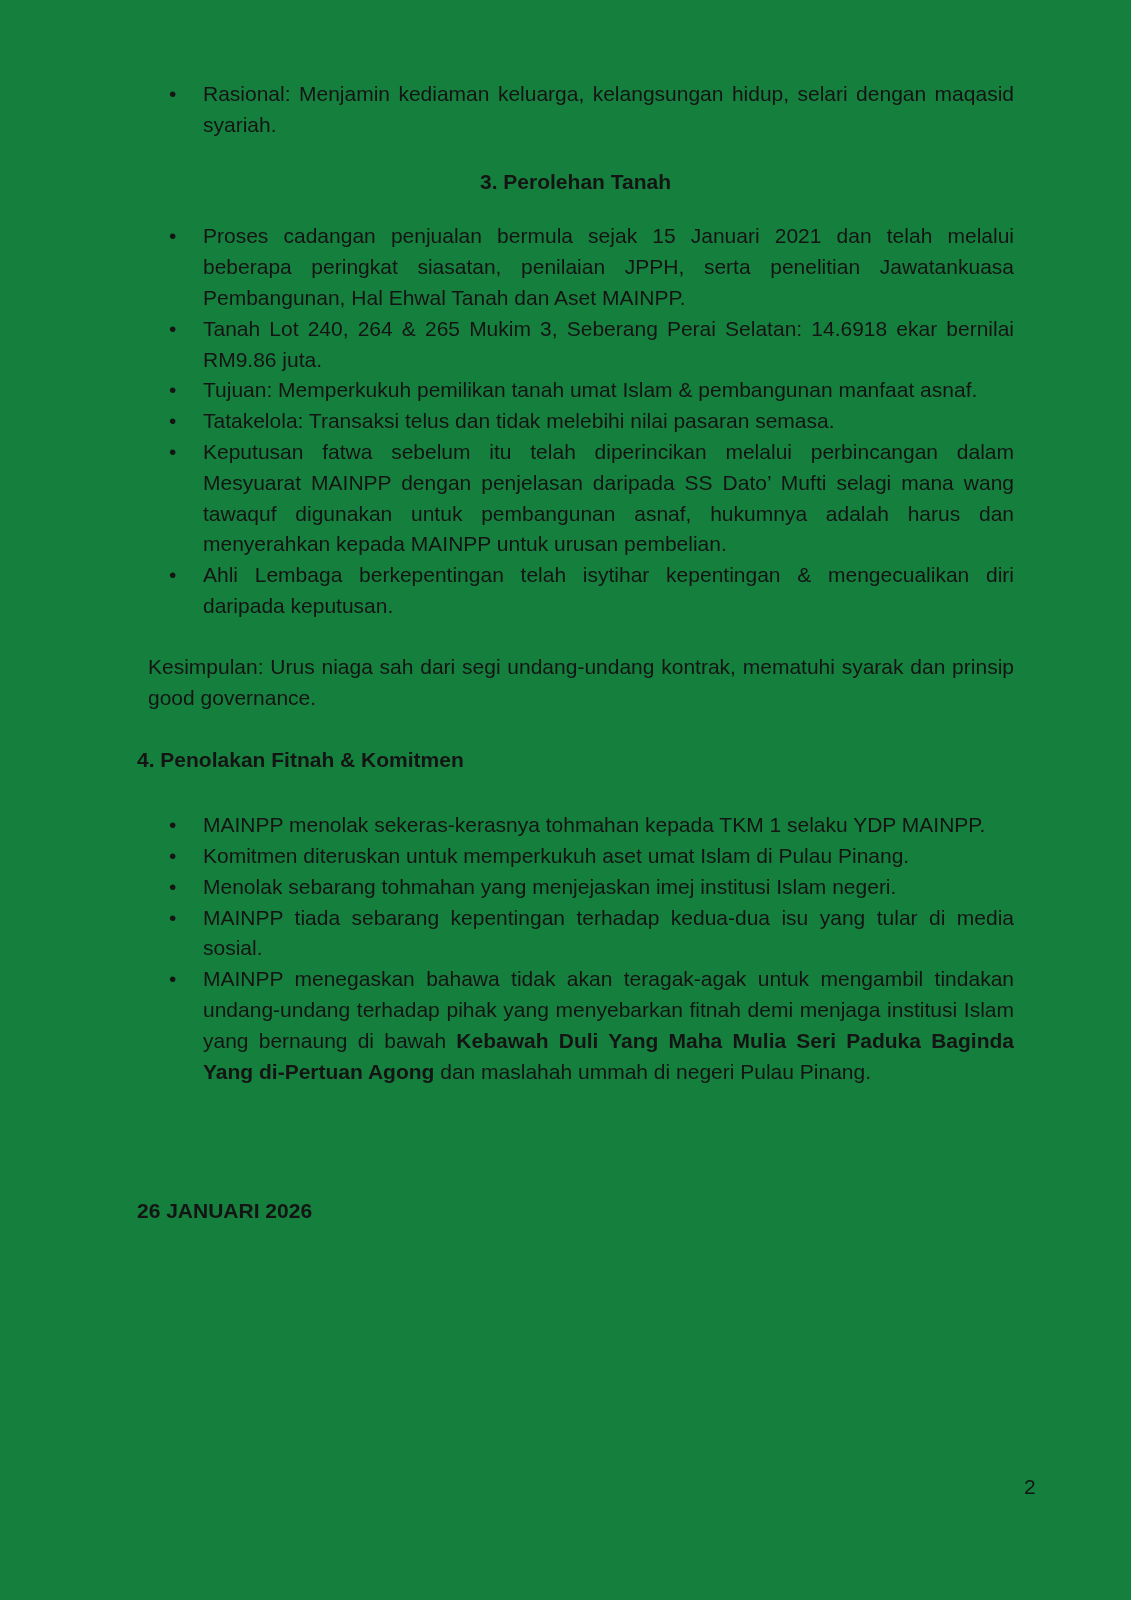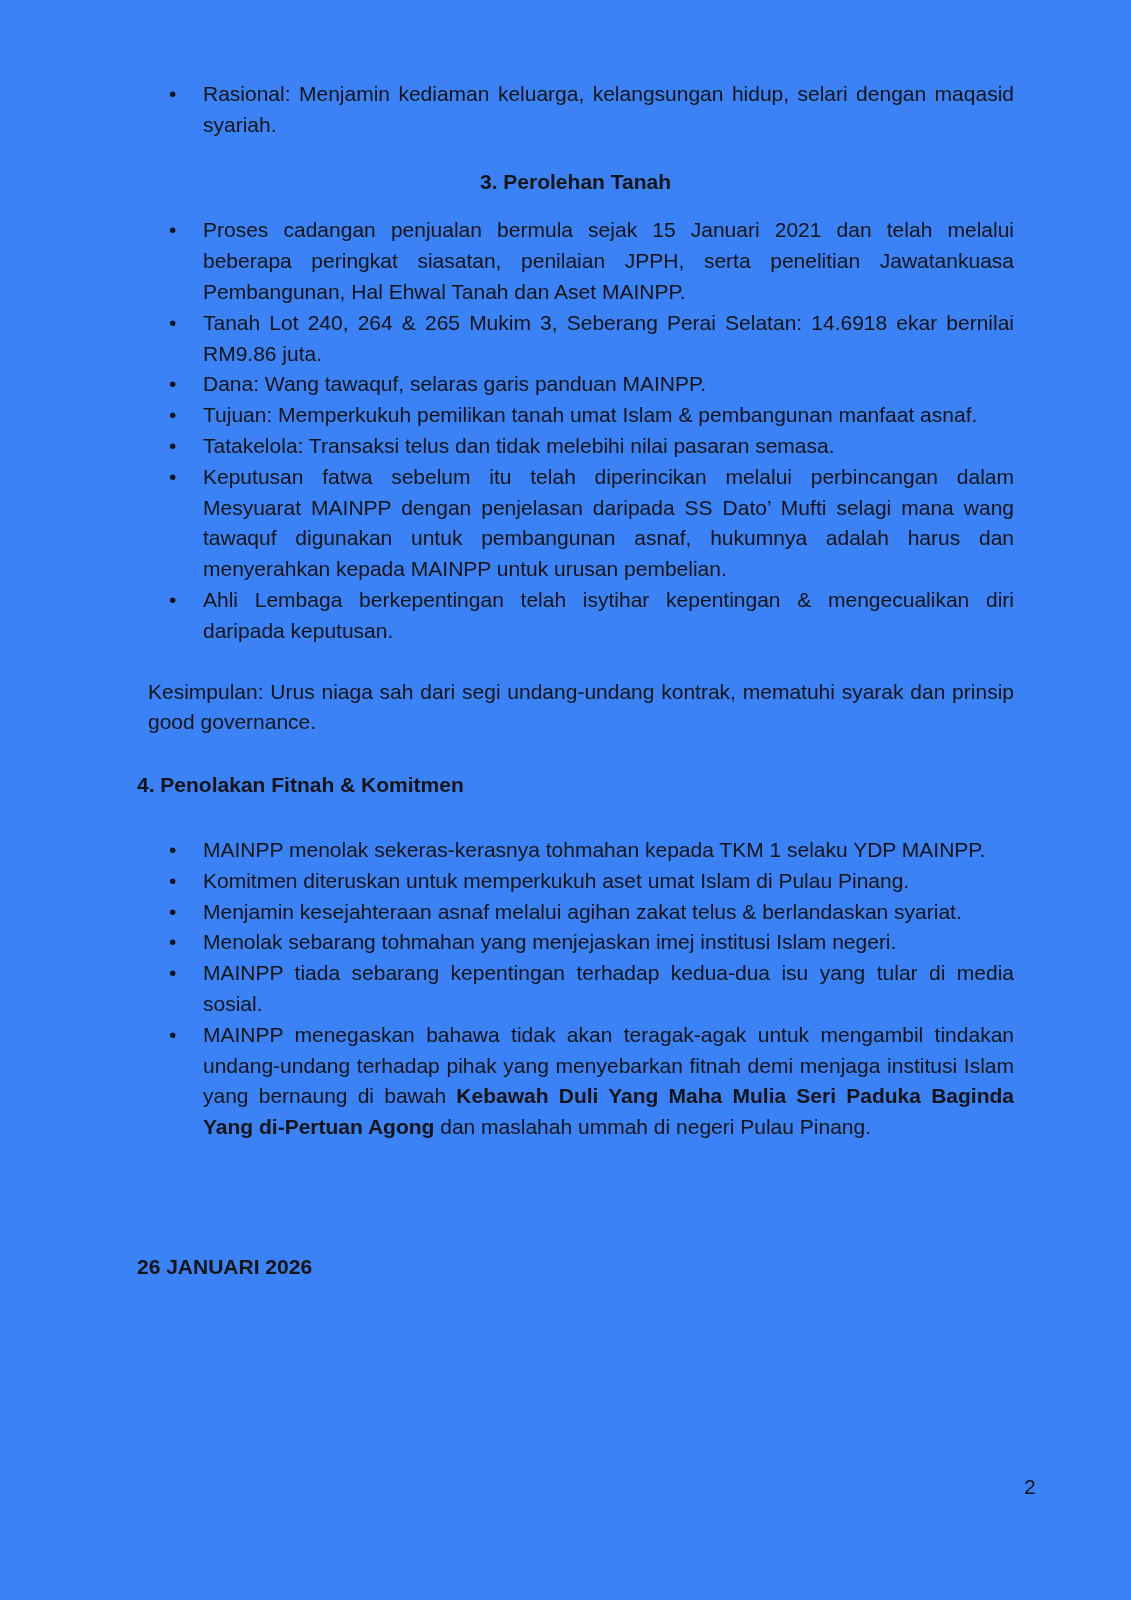--- a/index.html
+++ b/index.html
@@ -4,21 +4,21 @@
 <style>
   html, body {
     margin: 0;
     padding: 0;
     background: #ffffff;
   }
   .page {
     position: relative;
     width: 1131px;
     height: 1600px;
-    background: #3b82f6;
+    background: #15803d;
     color: #141414;
     font-family: "Liberation Sans", "DejaVu Sans", sans-serif;
     font-size: 21px;
     line-height: 30.8px;
     box-sizing: border-box;
     padding: 79px 117px 0 137px;
     overflow: hidden;
   }
   .doc-list {
     margin: 0;
@@ -35,21 +35,21 @@
     left: -34px;
     top: 0;
   }
   .heading {
     font-weight: 700;
     margin: 0;
     font-size: 21px;
     line-height: 30.8px;
   }
   #heading-3 { margin-top: 26px; text-align: center; }
-  #list-3 { margin-top: 18px; }
+  #list-3 { margin-top: 24px; }
   .para {
     margin: 0;
     text-align: justify;
   }
   #kesimpulan { margin-top: 30px; padding-left: 11px; }
   #heading-4 { margin-top: 32px; }
   #list-4 { margin-top: 34px; }
   .signature {
     margin-top: 109px;
     font-weight: 700;
@@ -68,35 +68,33 @@
 
   <ul class="doc-list" id="list-intro">
       <li>Rasional: Menjamin kediaman keluarga, kelangsungan hidup, selari dengan maqasid syariah.</li>
     </ul>
 
   <p class="heading" id="heading-3">3. Perolehan Tanah</p>
 
   <ul class="doc-list" id="list-3">
       <li>Proses cadangan penjualan bermula sejak 15 Januari 2021 dan telah melalui beberapa peringkat siasatan, penilaian JPPH, serta penelitian Jawatankuasa Pembangunan, Hal Ehwal Tanah dan Aset MAINPP.</li>
       <li>Tanah Lot 240, 264 &amp; 265 Mukim 3, Seberang Perai Selatan: 14.6918 ekar bernilai RM9.86 juta.</li>
-      <li>Dana: Wang tawaquf, selaras garis panduan MAINPP.</li>
       <li>Tujuan: Memperkukuh pemilikan tanah umat Islam &amp; pembangunan manfaat asnaf.</li>
       <li>Tatakelola: Transaksi telus dan tidak melebihi nilai pasaran semasa.</li>
       <li>Keputusan fatwa sebelum itu telah diperincikan melalui perbincangan dalam Mesyuarat MAINPP dengan penjelasan daripada SS Dato’ Mufti selagi mana wang tawaquf digunakan untuk pembangunan asnaf, hukumnya adalah harus dan menyerahkan kepada MAINPP untuk urusan pembelian.</li>
       <li>Ahli Lembaga berkepentingan telah isytihar kepentingan &amp; mengecualikan diri daripada keputusan.</li>
     </ul>
 
   <p class="para" id="kesimpulan">Kesimpulan: Urus niaga sah dari segi undang-undang kontrak, mematuhi syarak dan prinsip good governance.</p>
 
   <p class="heading" id="heading-4">4. Penolakan Fitnah &amp; Komitmen</p>
 
   <ul class="doc-list" id="list-4">
       <li>MAINPP menolak sekeras-kerasnya tohmahan kepada TKM 1 selaku YDP MAINPP.</li>
       <li>Komitmen diteruskan untuk memperkukuh aset umat Islam di Pulau Pinang.</li>
-      <li>Menjamin kesejahteraan asnaf melalui agihan zakat telus &amp; berlandaskan syariat.</li>
       <li>Menolak sebarang tohmahan yang menjejaskan imej institusi Islam negeri.</li>
       <li>MAINPP tiada sebarang kepentingan terhadap kedua-dua isu yang tular di media sosial.</li>
       <li><span>MAINPP menegaskan bahawa tidak akan teragak-agak untuk mengambil tindakan undang-undang terhadap pihak yang menyebarkan fitnah demi menjaga institusi Islam yang bernaung di bawah </span><span class="b">Kebawah Duli Yang Maha Mulia Seri Paduka Baginda Yang di-Pertuan Agong</span><span> dan maslahah ummah di negeri Pulau Pinang.</span></li>
     </ul>
 
   <div class="signature">
       <div>26 JANUARI 2026</div>
     </div>
 
   <div class="page-number">2</div>

